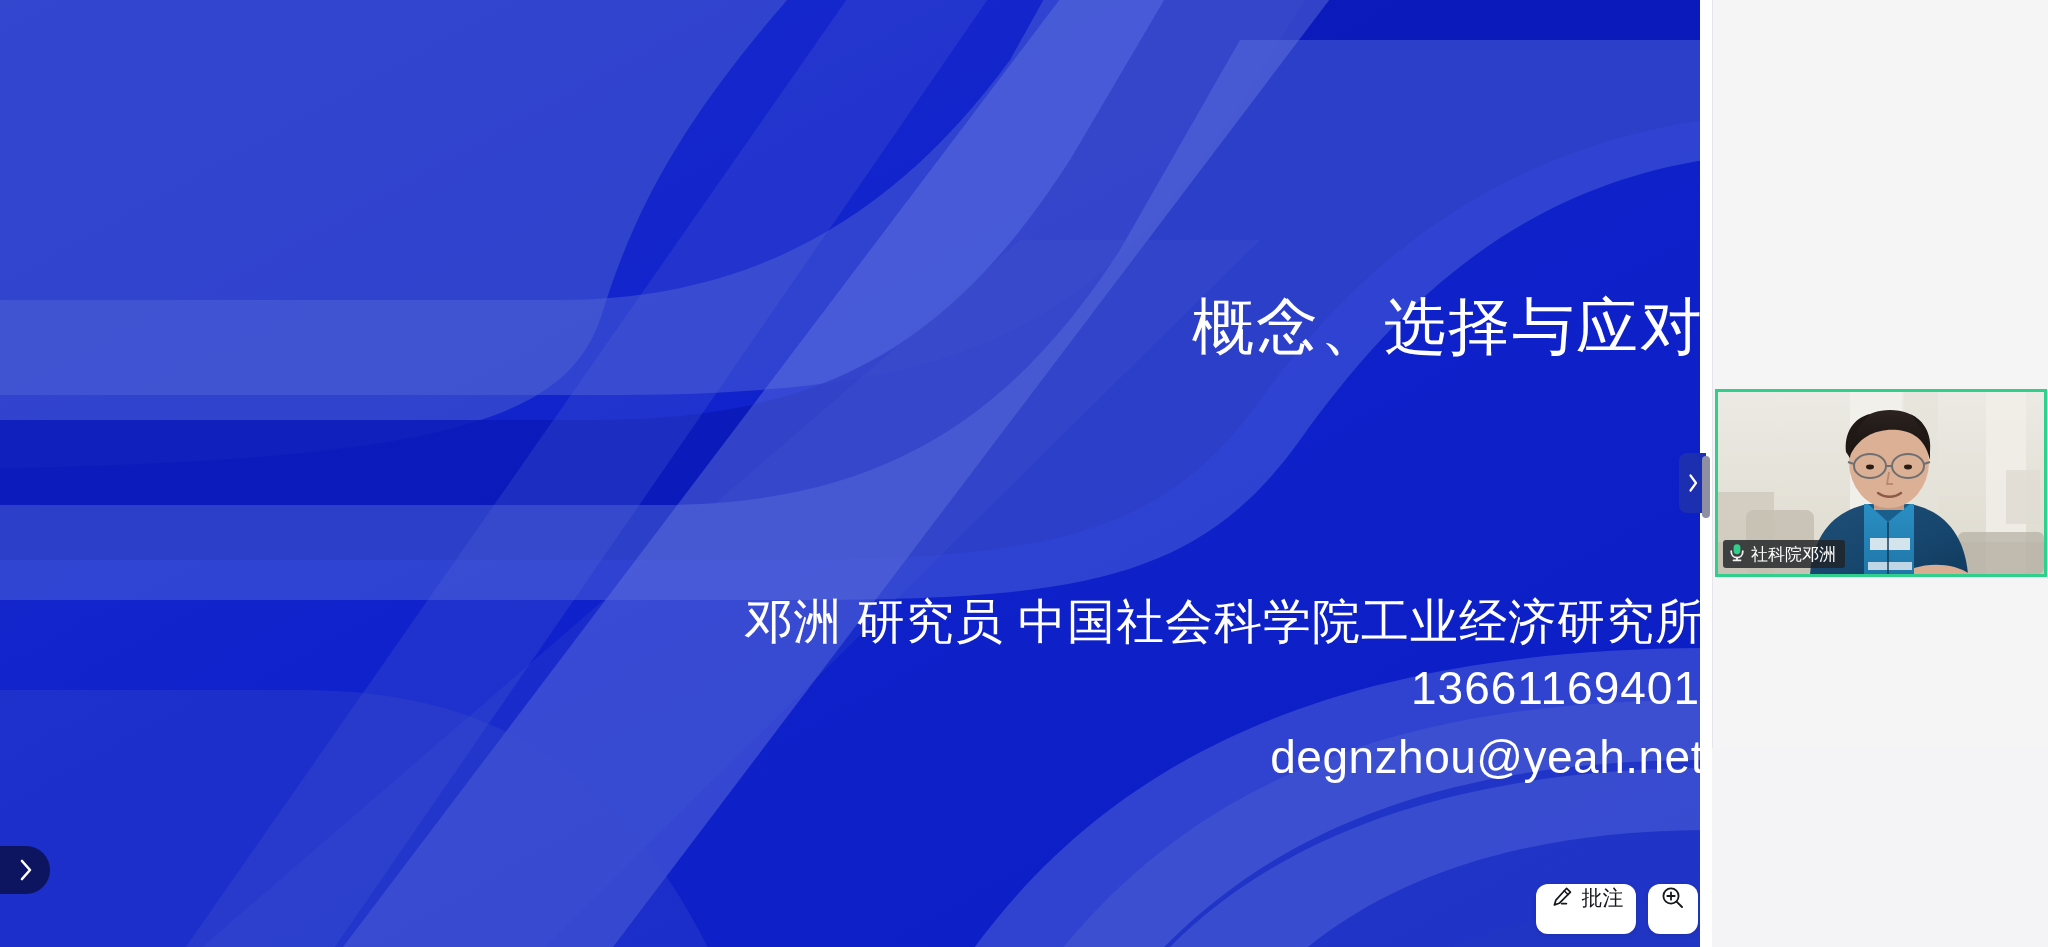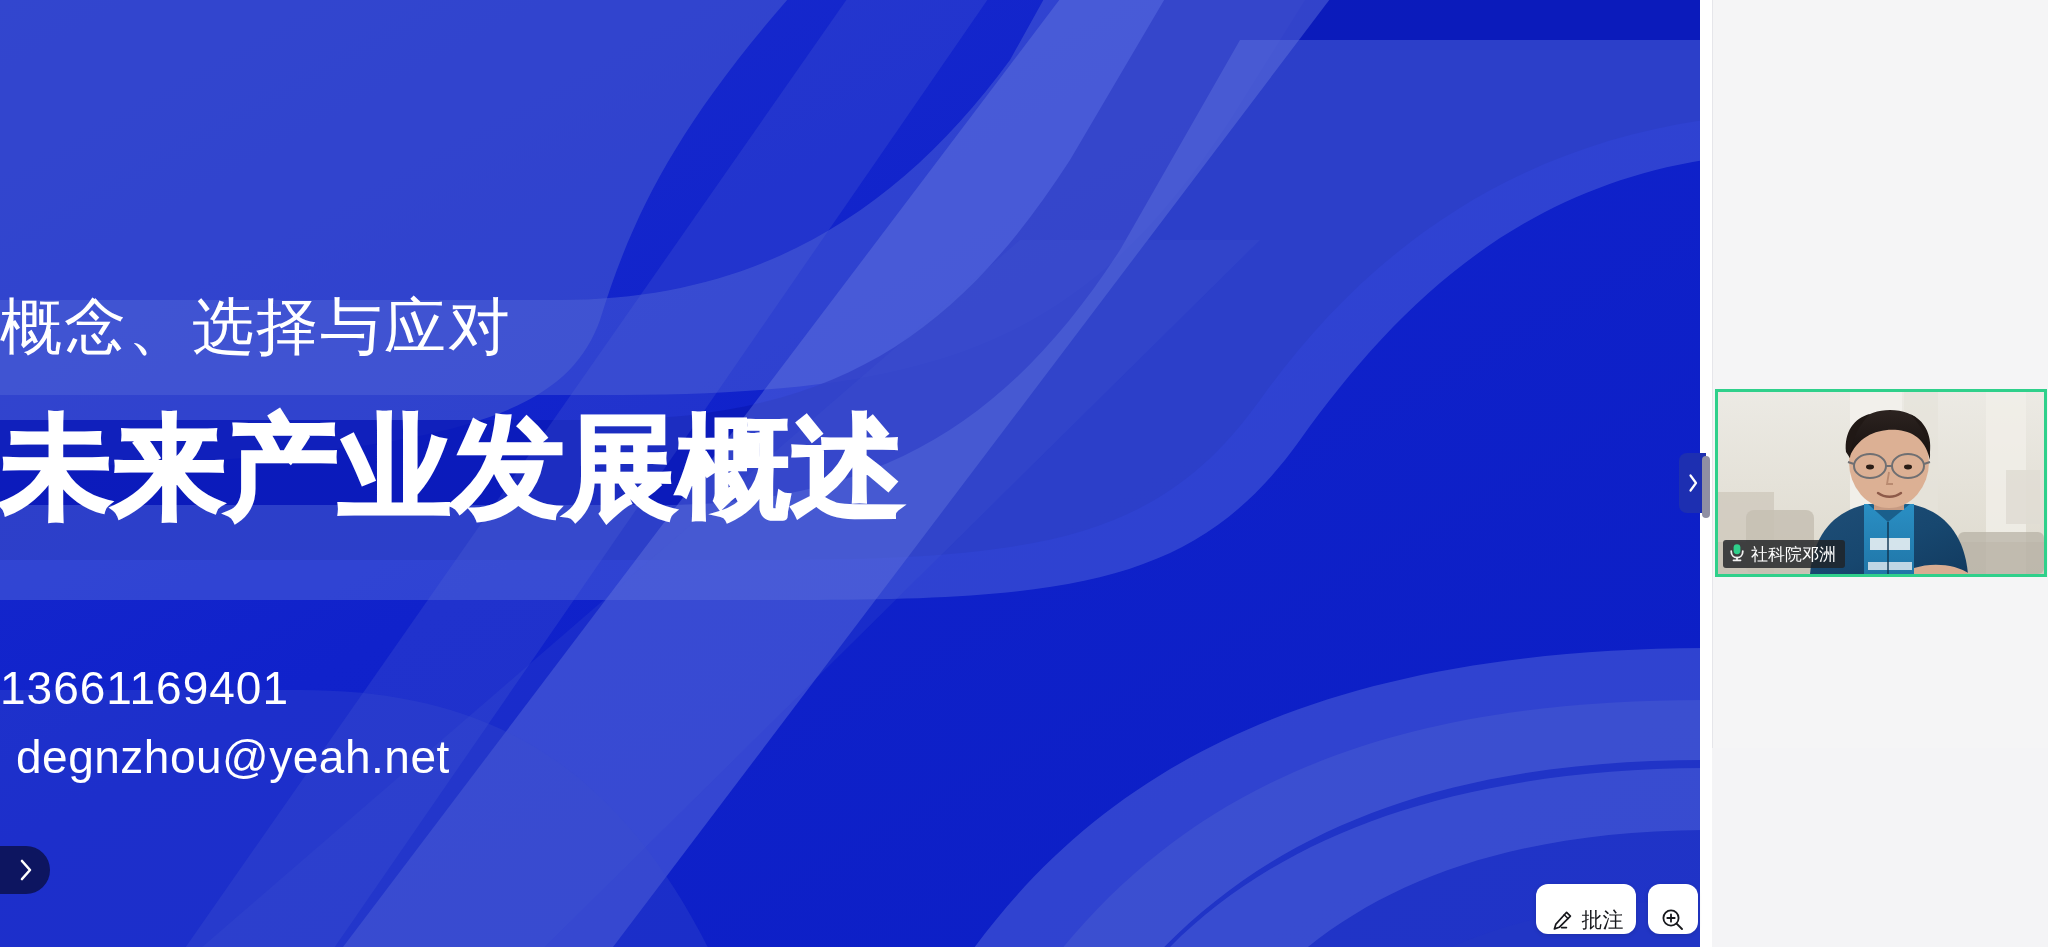--- a/index.html
+++ b/index.html
@@ -42,21 +42,21 @@
   }
 
   
   .slide-text {
     position: absolute;
     left: 0;
     top: 0;
     width: 1704px;
     height: 947px;
     color: #ffffff;
-    text-align: left;
+    text-align: right;
     pointer-events: none;
   }
 
   .slide-subtitle {
     position: absolute;
     left: 0;
     right: 0;
     top: 296px;
     font-size: 62px;
     line-height: 1;
@@ -184,21 +184,21 @@
     display: flex;
     align-items: center;
     gap: 12px;
     z-index: 8;
   }
   .tool-btn {
     height: 50px;
     border-radius: 12px;
     background: #ffffff;
     display: flex;
-    align-items: flex-end;
+    align-items: flex-start;
     justify-content: center;
     cursor: pointer;
     box-shadow: 0 1px 4px rgba(0,0,0,0.14);
   }
   .tool-btn-annotate {
     width: 100px;
     gap: 7px;
     padding: 0 10px;
     box-sizing: border-box;
   }
@@ -317,21 +317,21 @@
 
         <path d="M 1704,830 C 1440,832 1290,925 1200,1070 L 1080,1070
                  C 1180,880 1380,770 1704,768 Z" fill="#7184e4" opacity="0.30"></path>
 
         <path d="M 1704,900 L 1704,1070 L 1290,1070 C 1370,965 1510,900 1704,900 Z" fill="#2437c4" opacity="0.45"></path>
       </g>
     </svg>
 
     <div class="slide-text">
       <div class="slide-subtitle">概念、选择与应对</div>
-      <div class="slide-title">未来产业发展概述</div>
+      <div class="slide-author">邓洲 研究员 中国社会科学院工业经济研究所</div>
       <div class="slide-phone">13661169401</div>
       <div class="slide-email">degnzhou@yeah.net</div>
     </div>
 
     <div class="slide-nav-prev">
       <span>
         <svg width="20" height="28" viewBox="0 0 20 28" fill="none">
           <path d="M6 5 L14 14 L6 23" stroke="#ffffff" stroke-width="2.6" stroke-linecap="round" stroke-linejoin="round"></path>
         </svg>
       </span>

